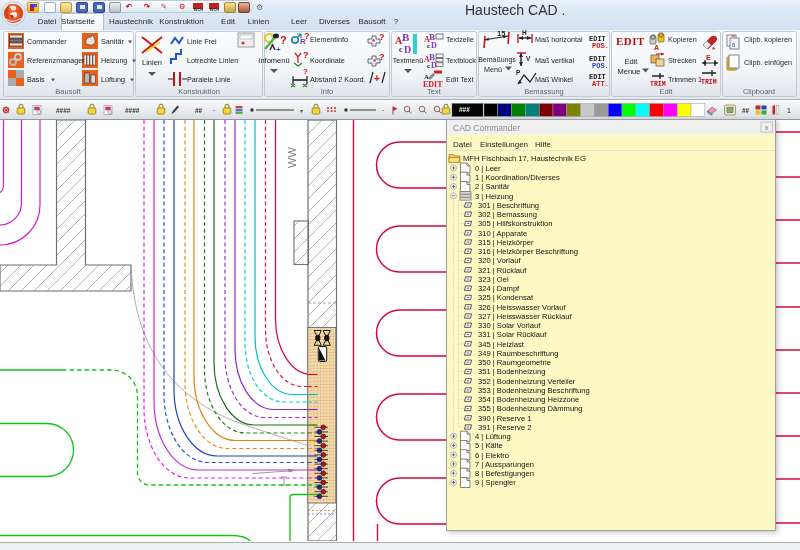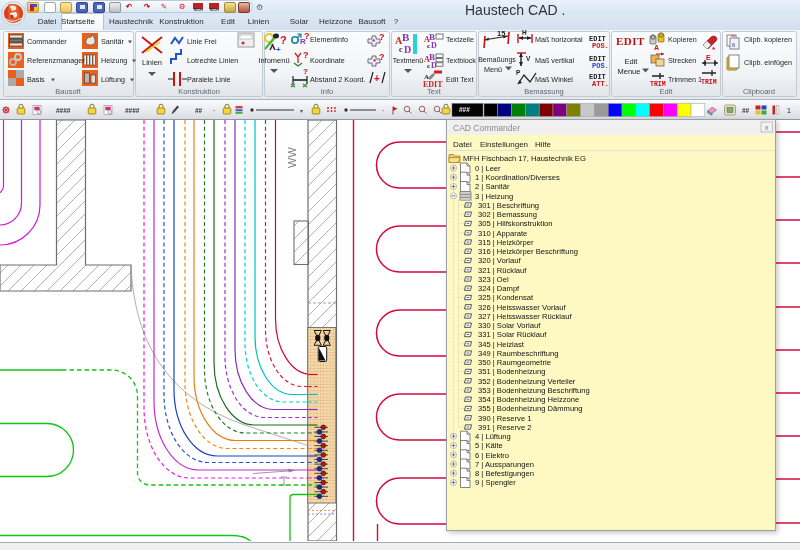--- a/index.html
+++ b/index.html
@@ -61,22 +61,22 @@
 
 <div class="abs" style="left:465px;top:2px;font-size:14px;color:#333;">Haustech CAD .</div>
 
 <div id="activetab"></div>
 <div class="tab" style="left:32px;width:30px;">Datei</div>
 <div class="tab" style="left:61px;width:34px;color:#1a1a1a;">Startseite</div>
 <div class="tab" style="left:109px;width:43px;">Haustechnik</div>
 <div class="tab" style="left:157px;width:49px;">Konstruktion</div>
 <div class="tab" style="left:218px;width:20px;">Edit</div>
 <div class="tab" style="left:245px;width:27px;">Linien</div>
-<div class="tab" style="left:286px;width:26px;">Solar</div>
-<div class="tab" style="left:319px;width:30px;">Heizzone</div>
+<div class="tab" style="left:286px;width:26px;">Leer</div>
+<div class="tab" style="left:319px;width:30px;">Diverses</div>
 <div class="tab" style="left:358px;width:28px;">Bausoft</div>
 <div class="tab" style="left:391px;width:10px;">?</div>
 
 <svg class="abs" style="left:0;top:30px" width="800" height="70" viewBox="0 30 800 70" font-family="Liberation Sans,sans-serif">
 <defs>
 <linearGradient id="gp" x1="0" y1="0" x2="0" y2="1">
 <stop offset="0" stop-color="#fbfcfd"></stop>
         <stop offset="0.72" stop-color="#f0f3f6"></stop>
         <stop offset="0.78" stop-color="#e9edf1"></stop>
         <stop offset="1" stop-color="#e2e6eb"></stop>

